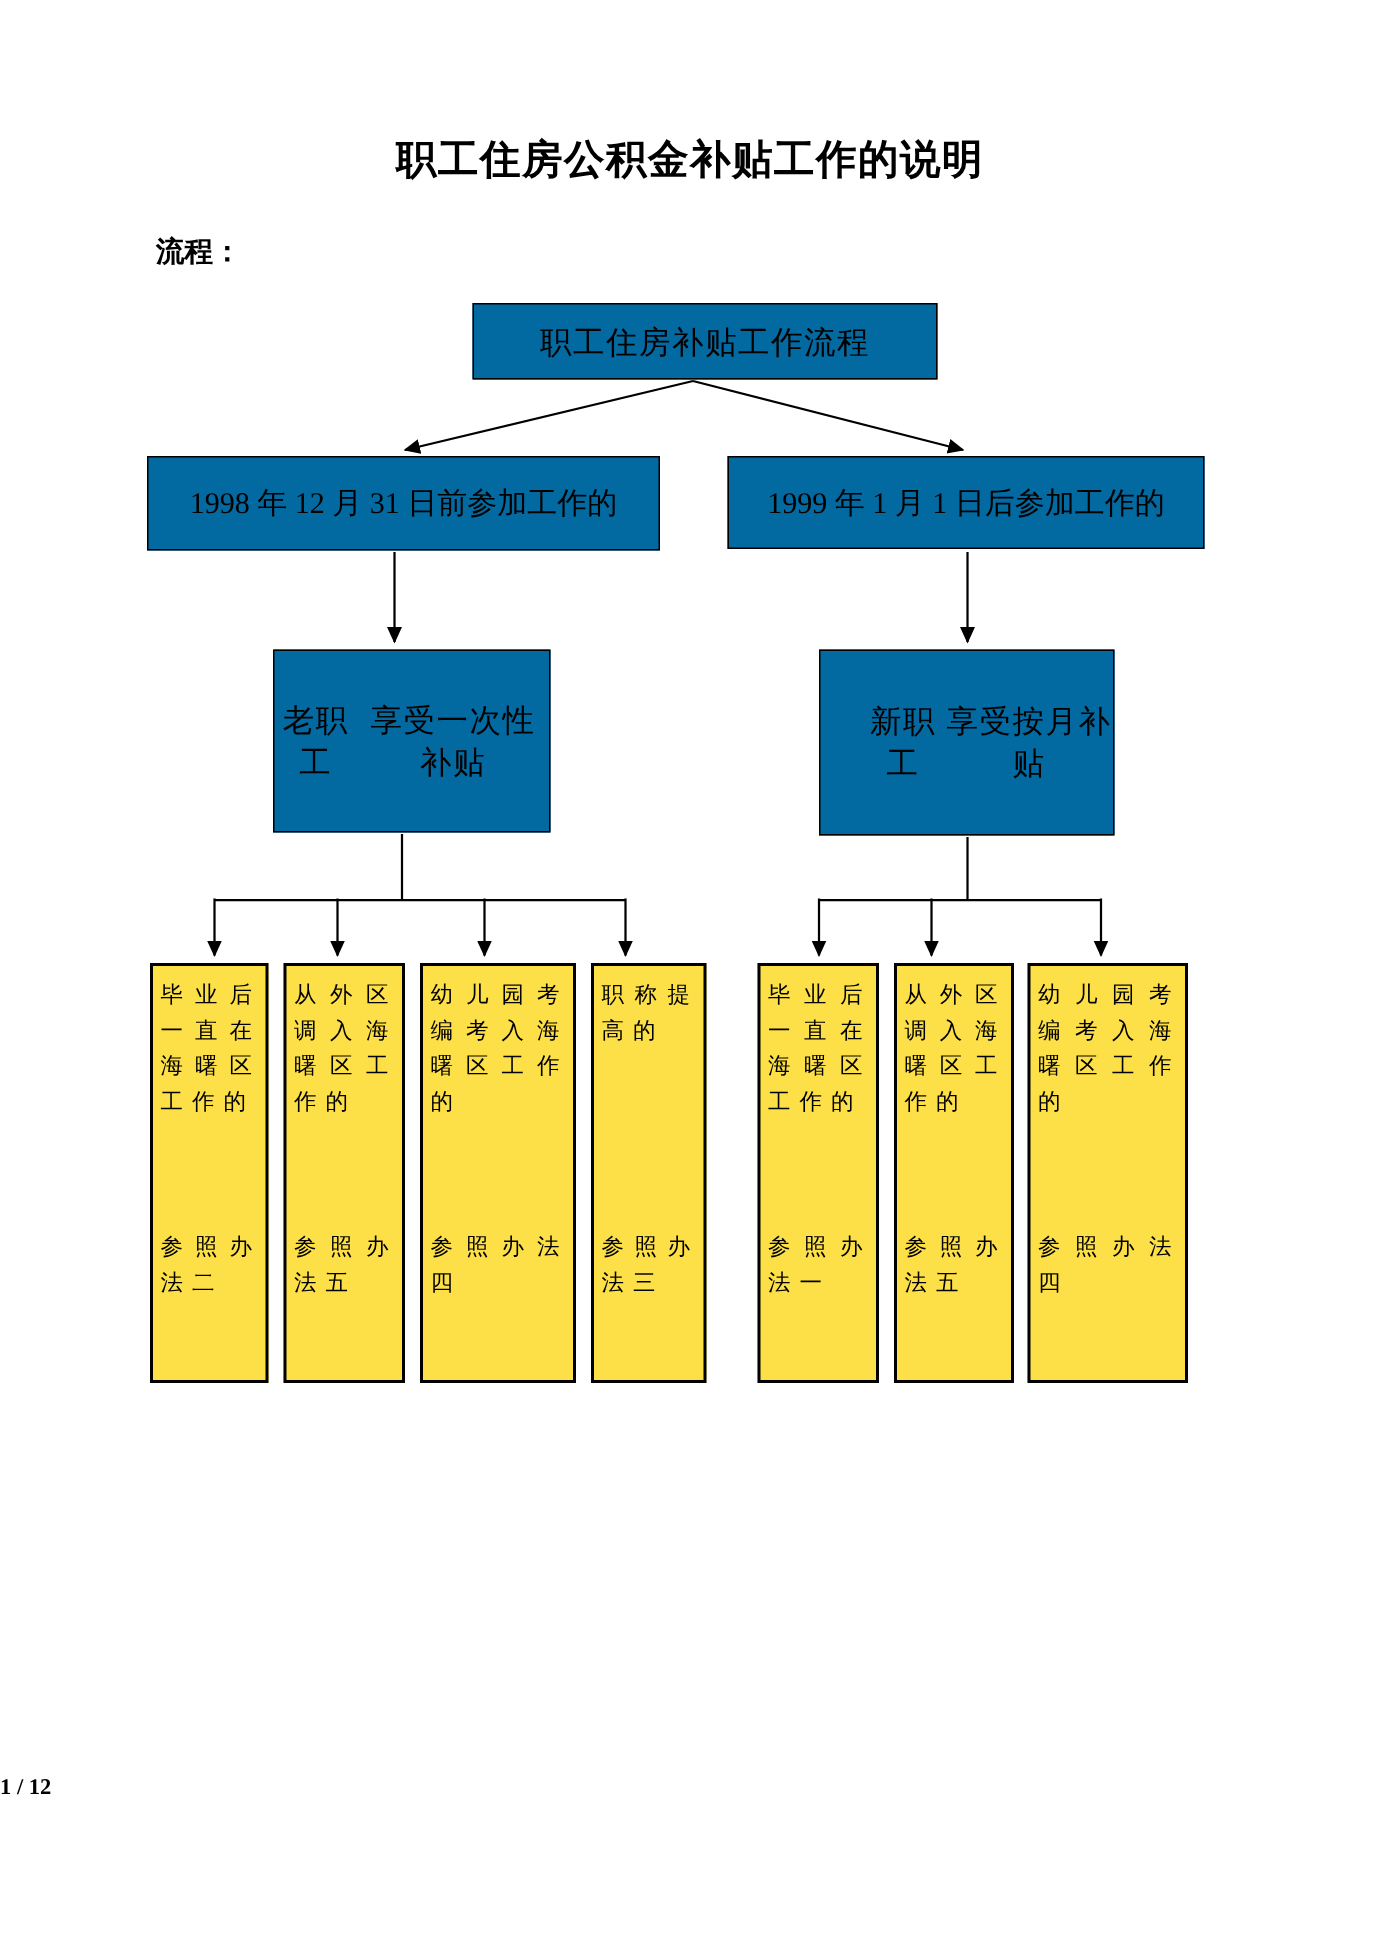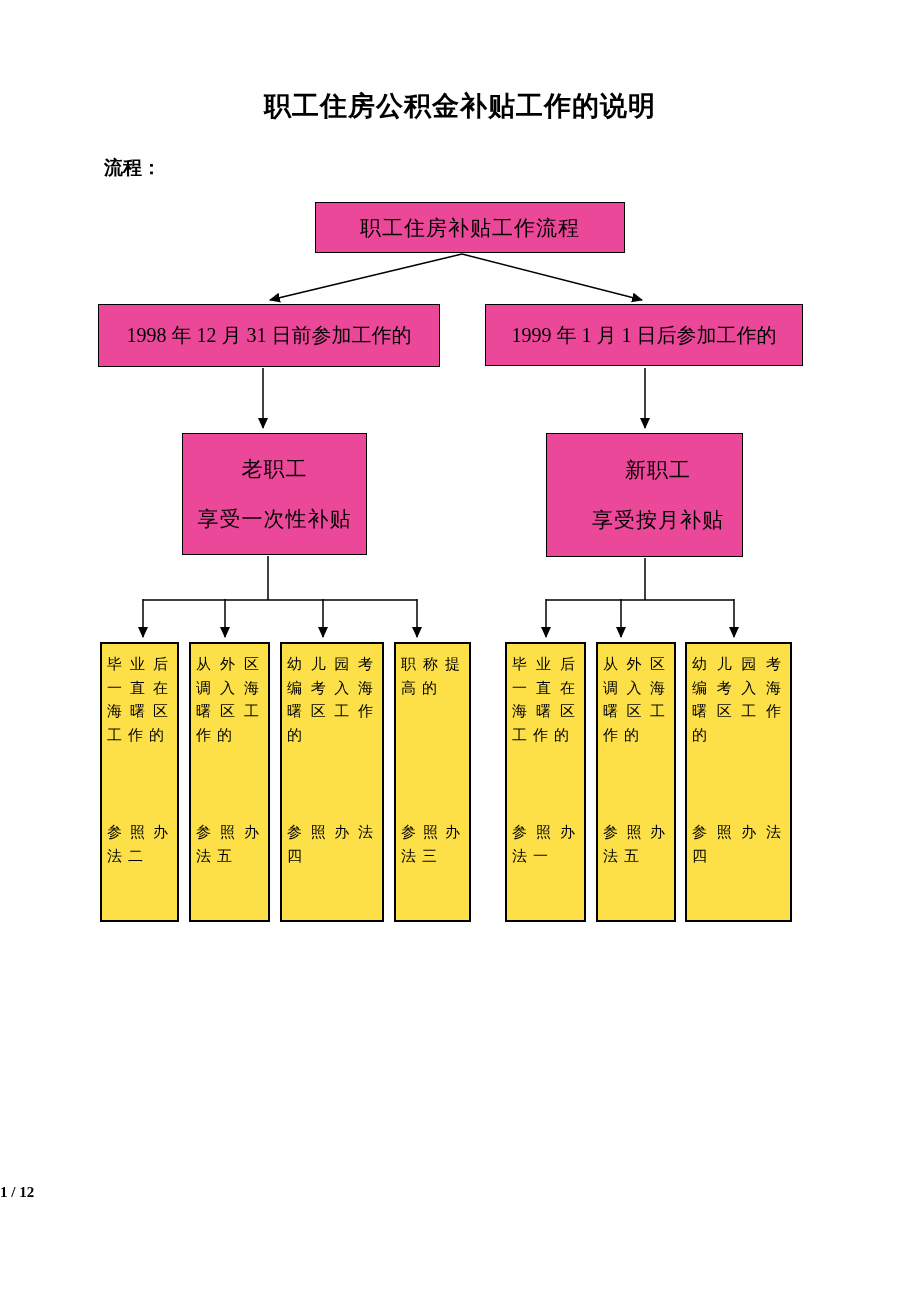--- a/index.html
+++ b/index.html
@@ -29,32 +29,32 @@
   }
   .connectors {
     position: absolute;
     top: 0; left: 0;
     width: 920px; height: 1302px;
     pointer-events: none;
   }
   .fbox {
     position: absolute;
     border: 1.5px solid #000000;
-    background: #ec4899;
+    background: #0369a1;
     display: flex;
     align-items: center;
     justify-content: center;
     text-align: center;
   }
   .root-box   { left: 315px; top: 202px; width: 310px; height: 51px; font-size: 21px; letter-spacing: 1px; }
   .branch-box { font-size: 20px; }
   .branch-left  { left: 98px;  top: 304px; width: 342px; height: 63px; }
   .branch-right { left: 485px; top: 304px; width: 318px; height: 62px; }
   .cat-box {
-    flex-direction: column;
+    flex-direction: row;
     justify-content: center;
     font-size: 21px;
     letter-spacing: 1px;
     row-gap: 22px;
   }
   .cat-left  { left: 182px; top: 433px; width: 185px; height: 122px; }
   .cat-right { left: 546px; top: 433px; width: 197px; height: 124px; padding-left: 27px; }
   .leaf-box {
     position: absolute;
     top: 642px;

